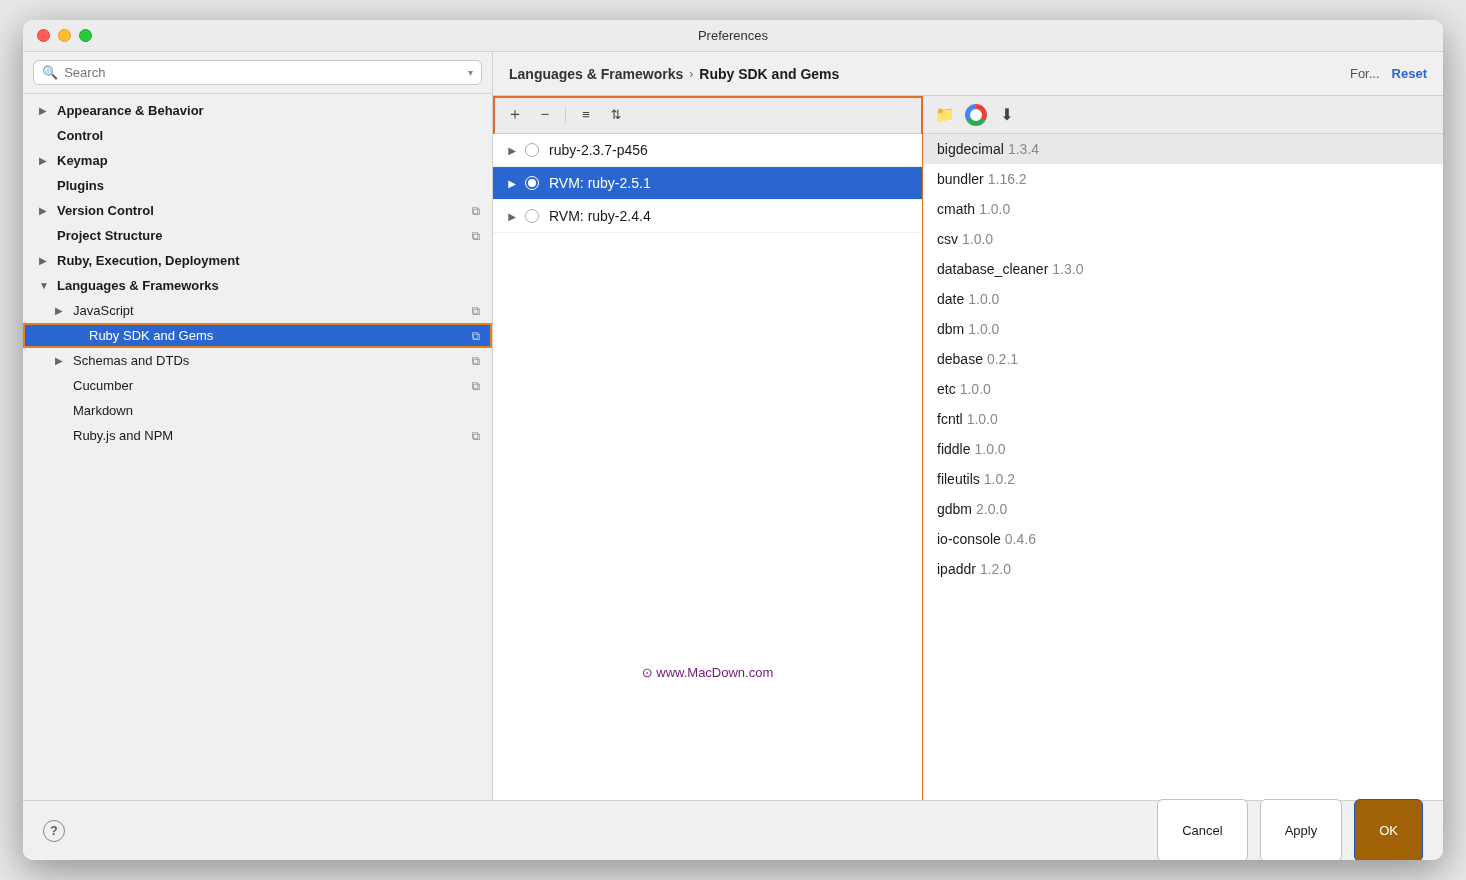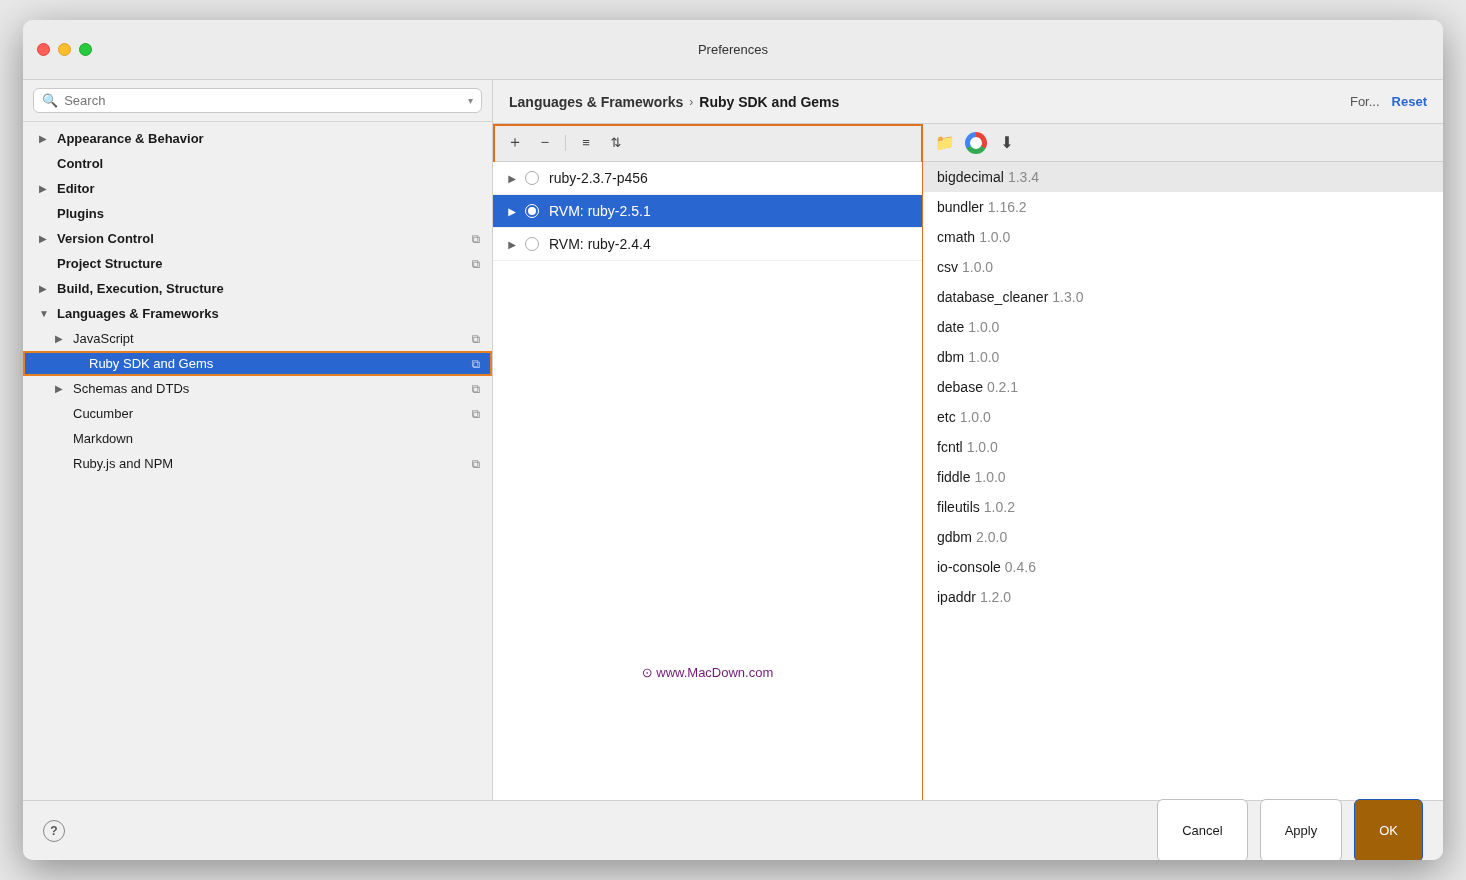--- a/index.html
+++ b/index.html
@@ -20,21 +20,21 @@
       background: #f5f5f5;
       border-radius: 10px;
       box-shadow: 0 10px 40px rgba(0,0,0,0.4);
       display: flex;
       flex-direction: column;
       overflow: hidden;
     }
 
     
     .titlebar {
-      height: 60px;
+      height: 32px;
       background: #ececec;
       border-bottom: 1px solid #d0d0d0;
       display: flex;
       align-items: center;
       padding: 8px 14px;
       flex-shrink: 0;
       position: relative;
     }
     .traffic-lights {
       display: flex;
@@ -441,21 +441,21 @@
           <span class="tree-item-label">Appearance &amp; Behavior</span>
         </div>
 
         <div class="tree-item">
           <span class="chevron"> </span>
           <span class="tree-item-label">Control</span>
         </div>
 
         <div class="tree-item">
           <span class="chevron">▶</span>
-          <span class="tree-item-label">Editor</span>
+          <span class="tree-item-label">Keymap</span>
         </div>
 
         <div class="tree-item">
           <span class="chevron"> </span>
           <span class="tree-item-label">Plugins</span>
         </div>
 
         <div class="tree-item">
           <span class="chevron">▶</span>
           <span class="tree-item-label">Version Control</span>
@@ -463,21 +463,21 @@
         </div>
 
         <div class="tree-item">
           <span class="chevron"> </span>
           <span class="tree-item-label">Project Structure</span>
           <span class="copy-icon">⧉</span>
         </div>
 
         <div class="tree-item">
           <span class="chevron">▶</span>
-          <span class="tree-item-label">Build, Execution, Structure</span>
+          <span class="tree-item-label">Ruby, Execution, Deployment</span>
         </div>
 
         <div class="tree-item">
           <span class="chevron">▼</span>
           <span class="tree-item-label">Languages &amp; Frameworks</span>
         </div>
 
         <div class="tree-item indent-1">
           <span class="chevron">▶</span>
           <span class="tree-item-label normal">JavaScript</span>

